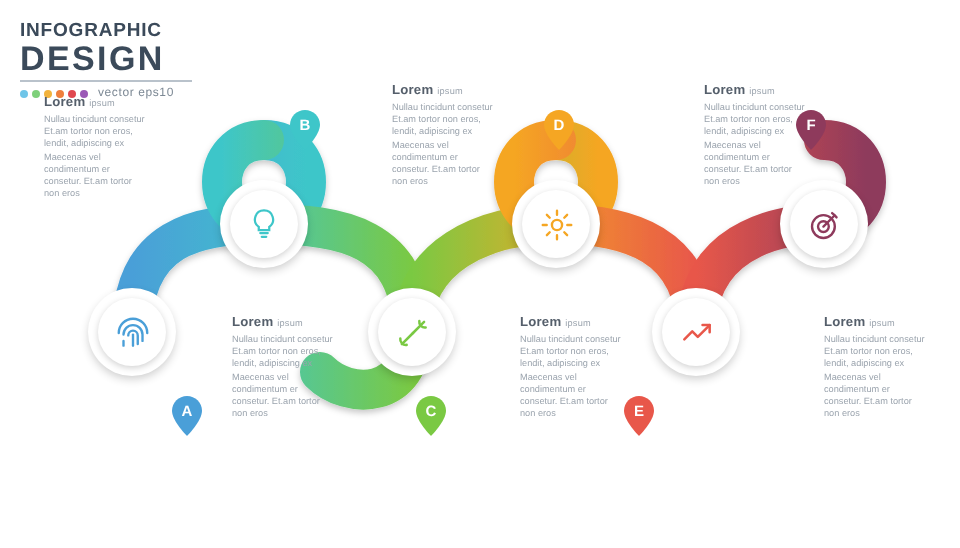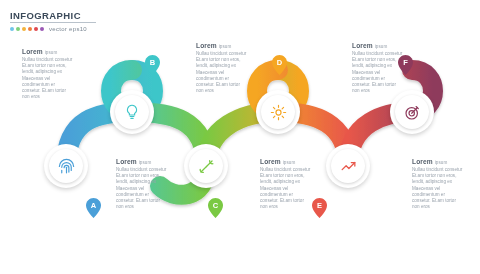--- a/index.html
+++ b/index.html
@@ -36,20 +36,21 @@
 
   .shadow{position:absolute;border-radius:50%;background:rgba(0,0,0,.10);filter:blur(2px);}
 </style>
 </head>
 <body>
 
 <div class="stage">
 
   <div class="logo">
     <div class="logo-line1">INFOGRAPHIC</div>
+    <div class="logo-line2">DESIGN</div>
     <div class="logo-rule"></div>
     <div class="logo-dots">
       <i style="background:#6fc5e8"></i>
       <i style="background:#7ed07a"></i>
       <i style="background:#f2b33d"></i>
       <i style="background:#ef7f3c"></i>
       <i style="background:#e0484f"></i>
       <i style="background:#9b59b6"></i>
       <span class="logo-tag">vector eps10</span>
     </div>

